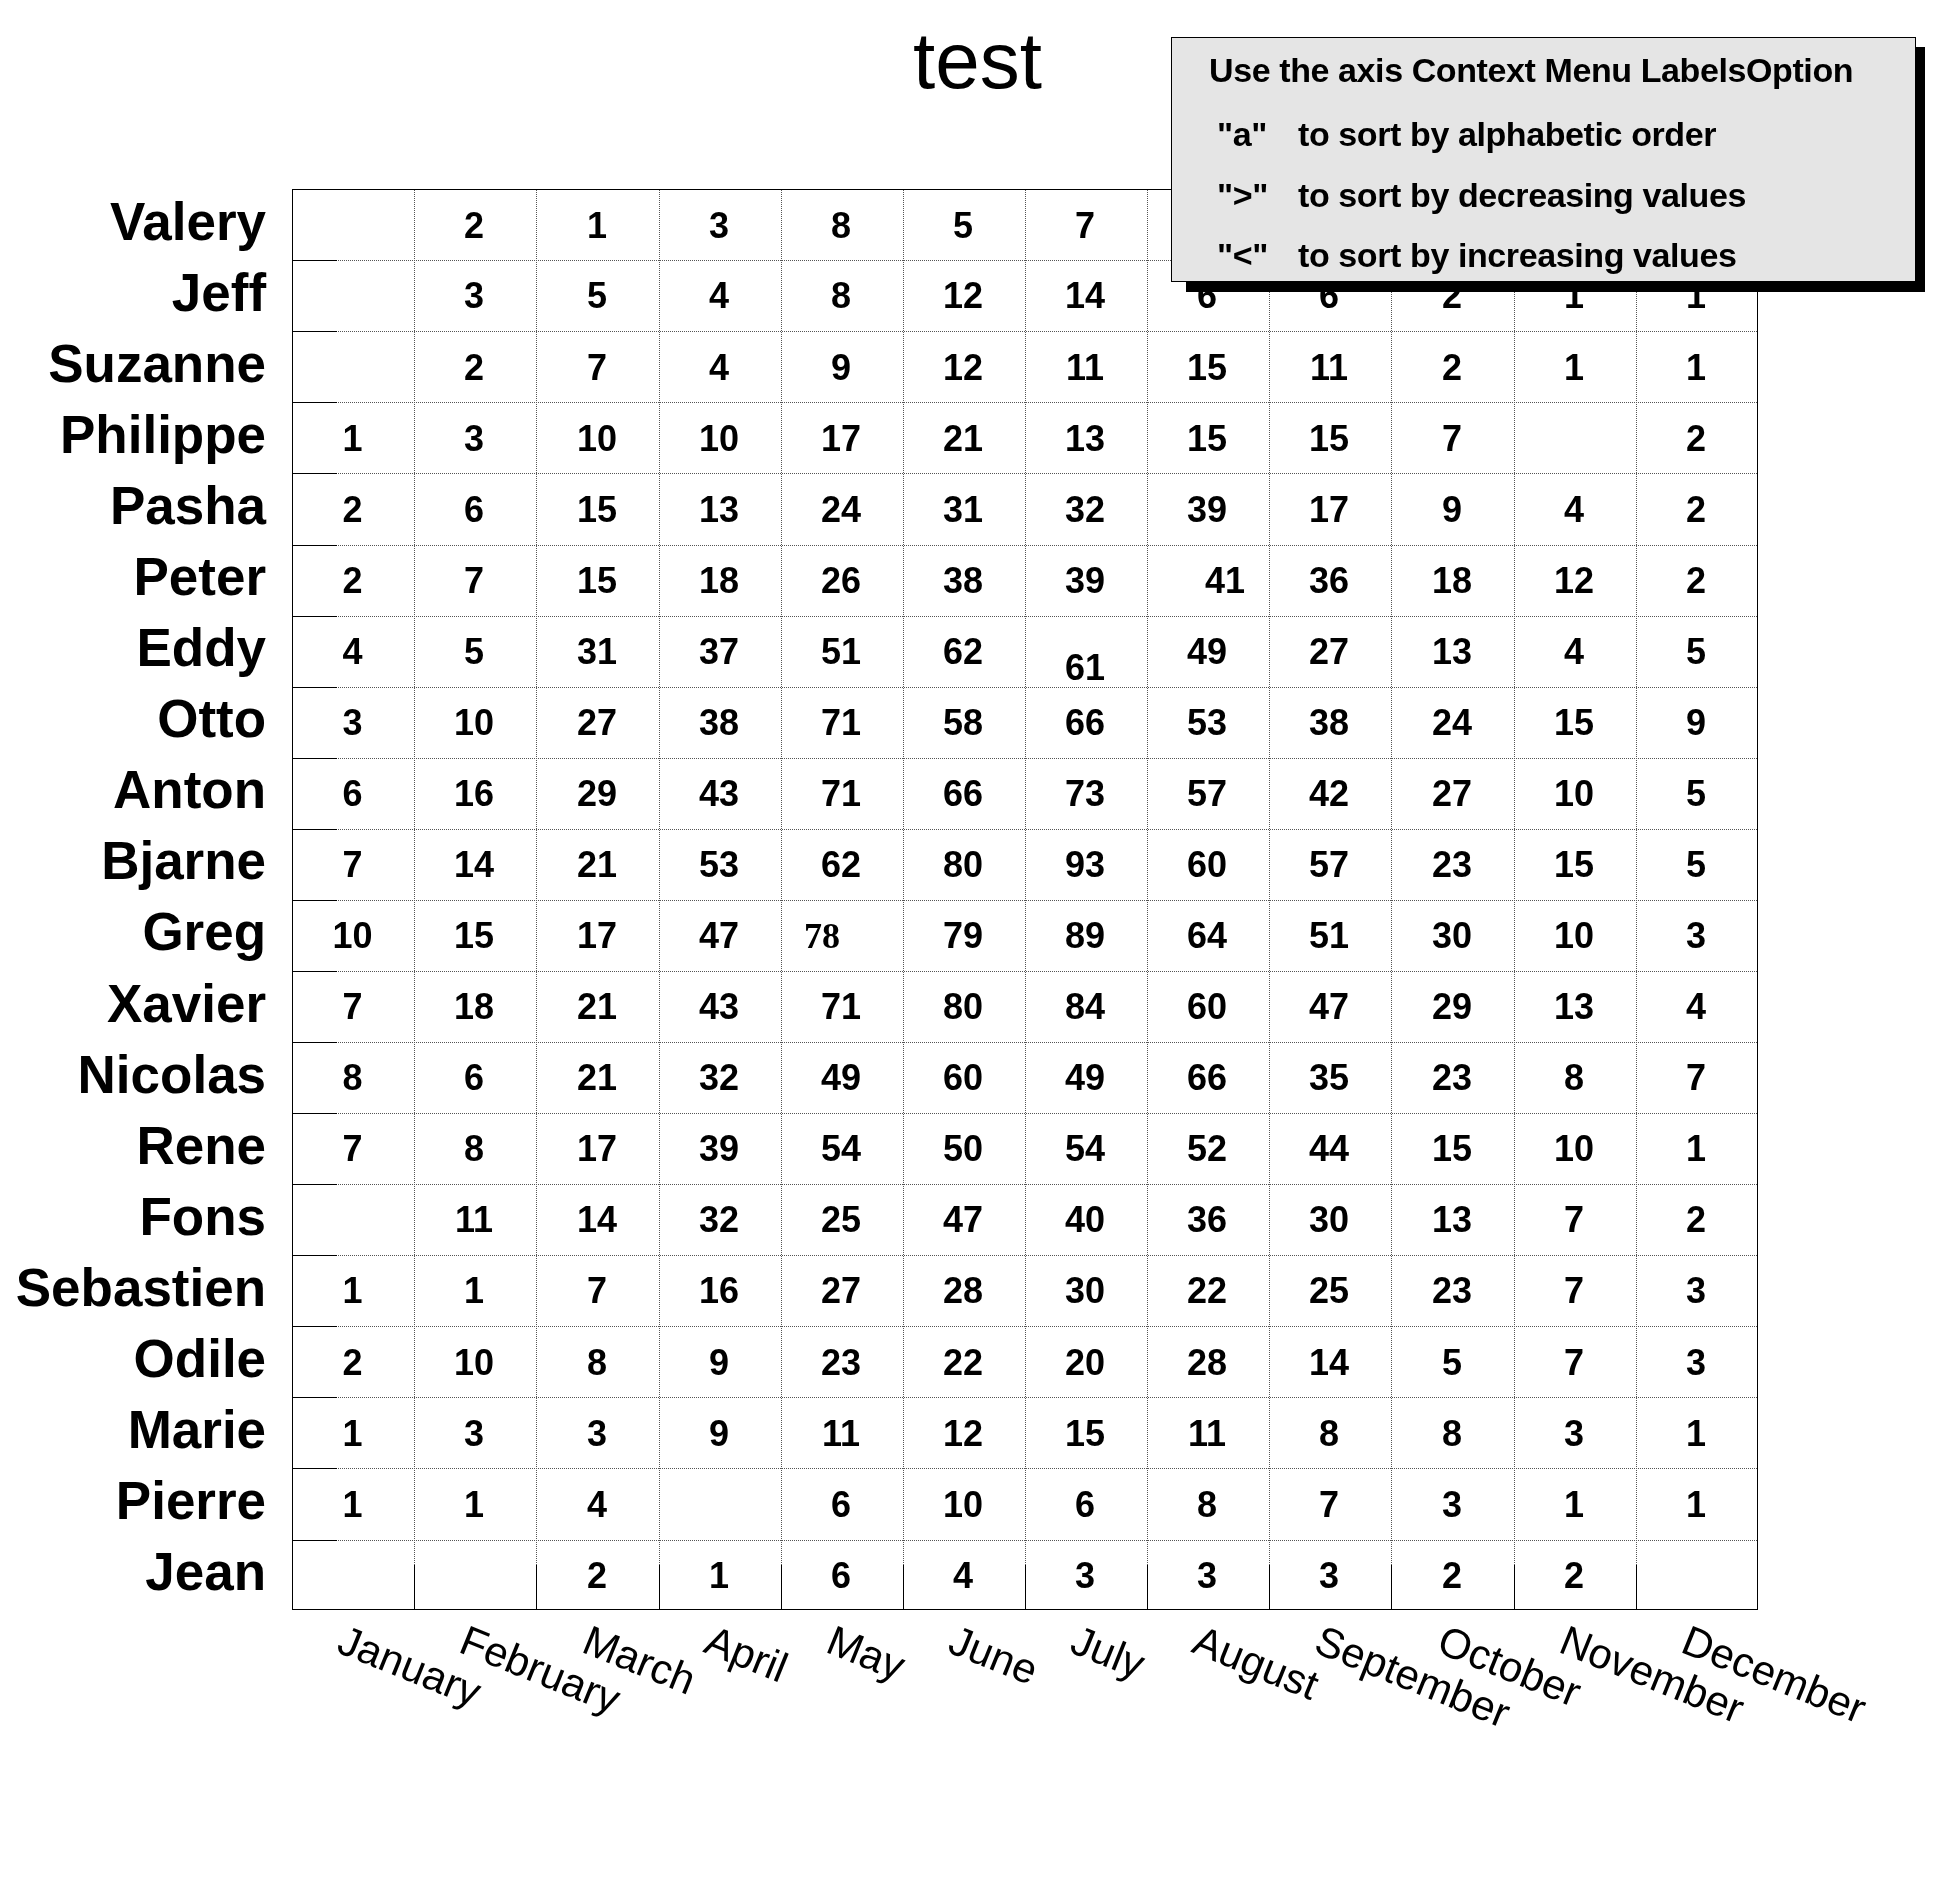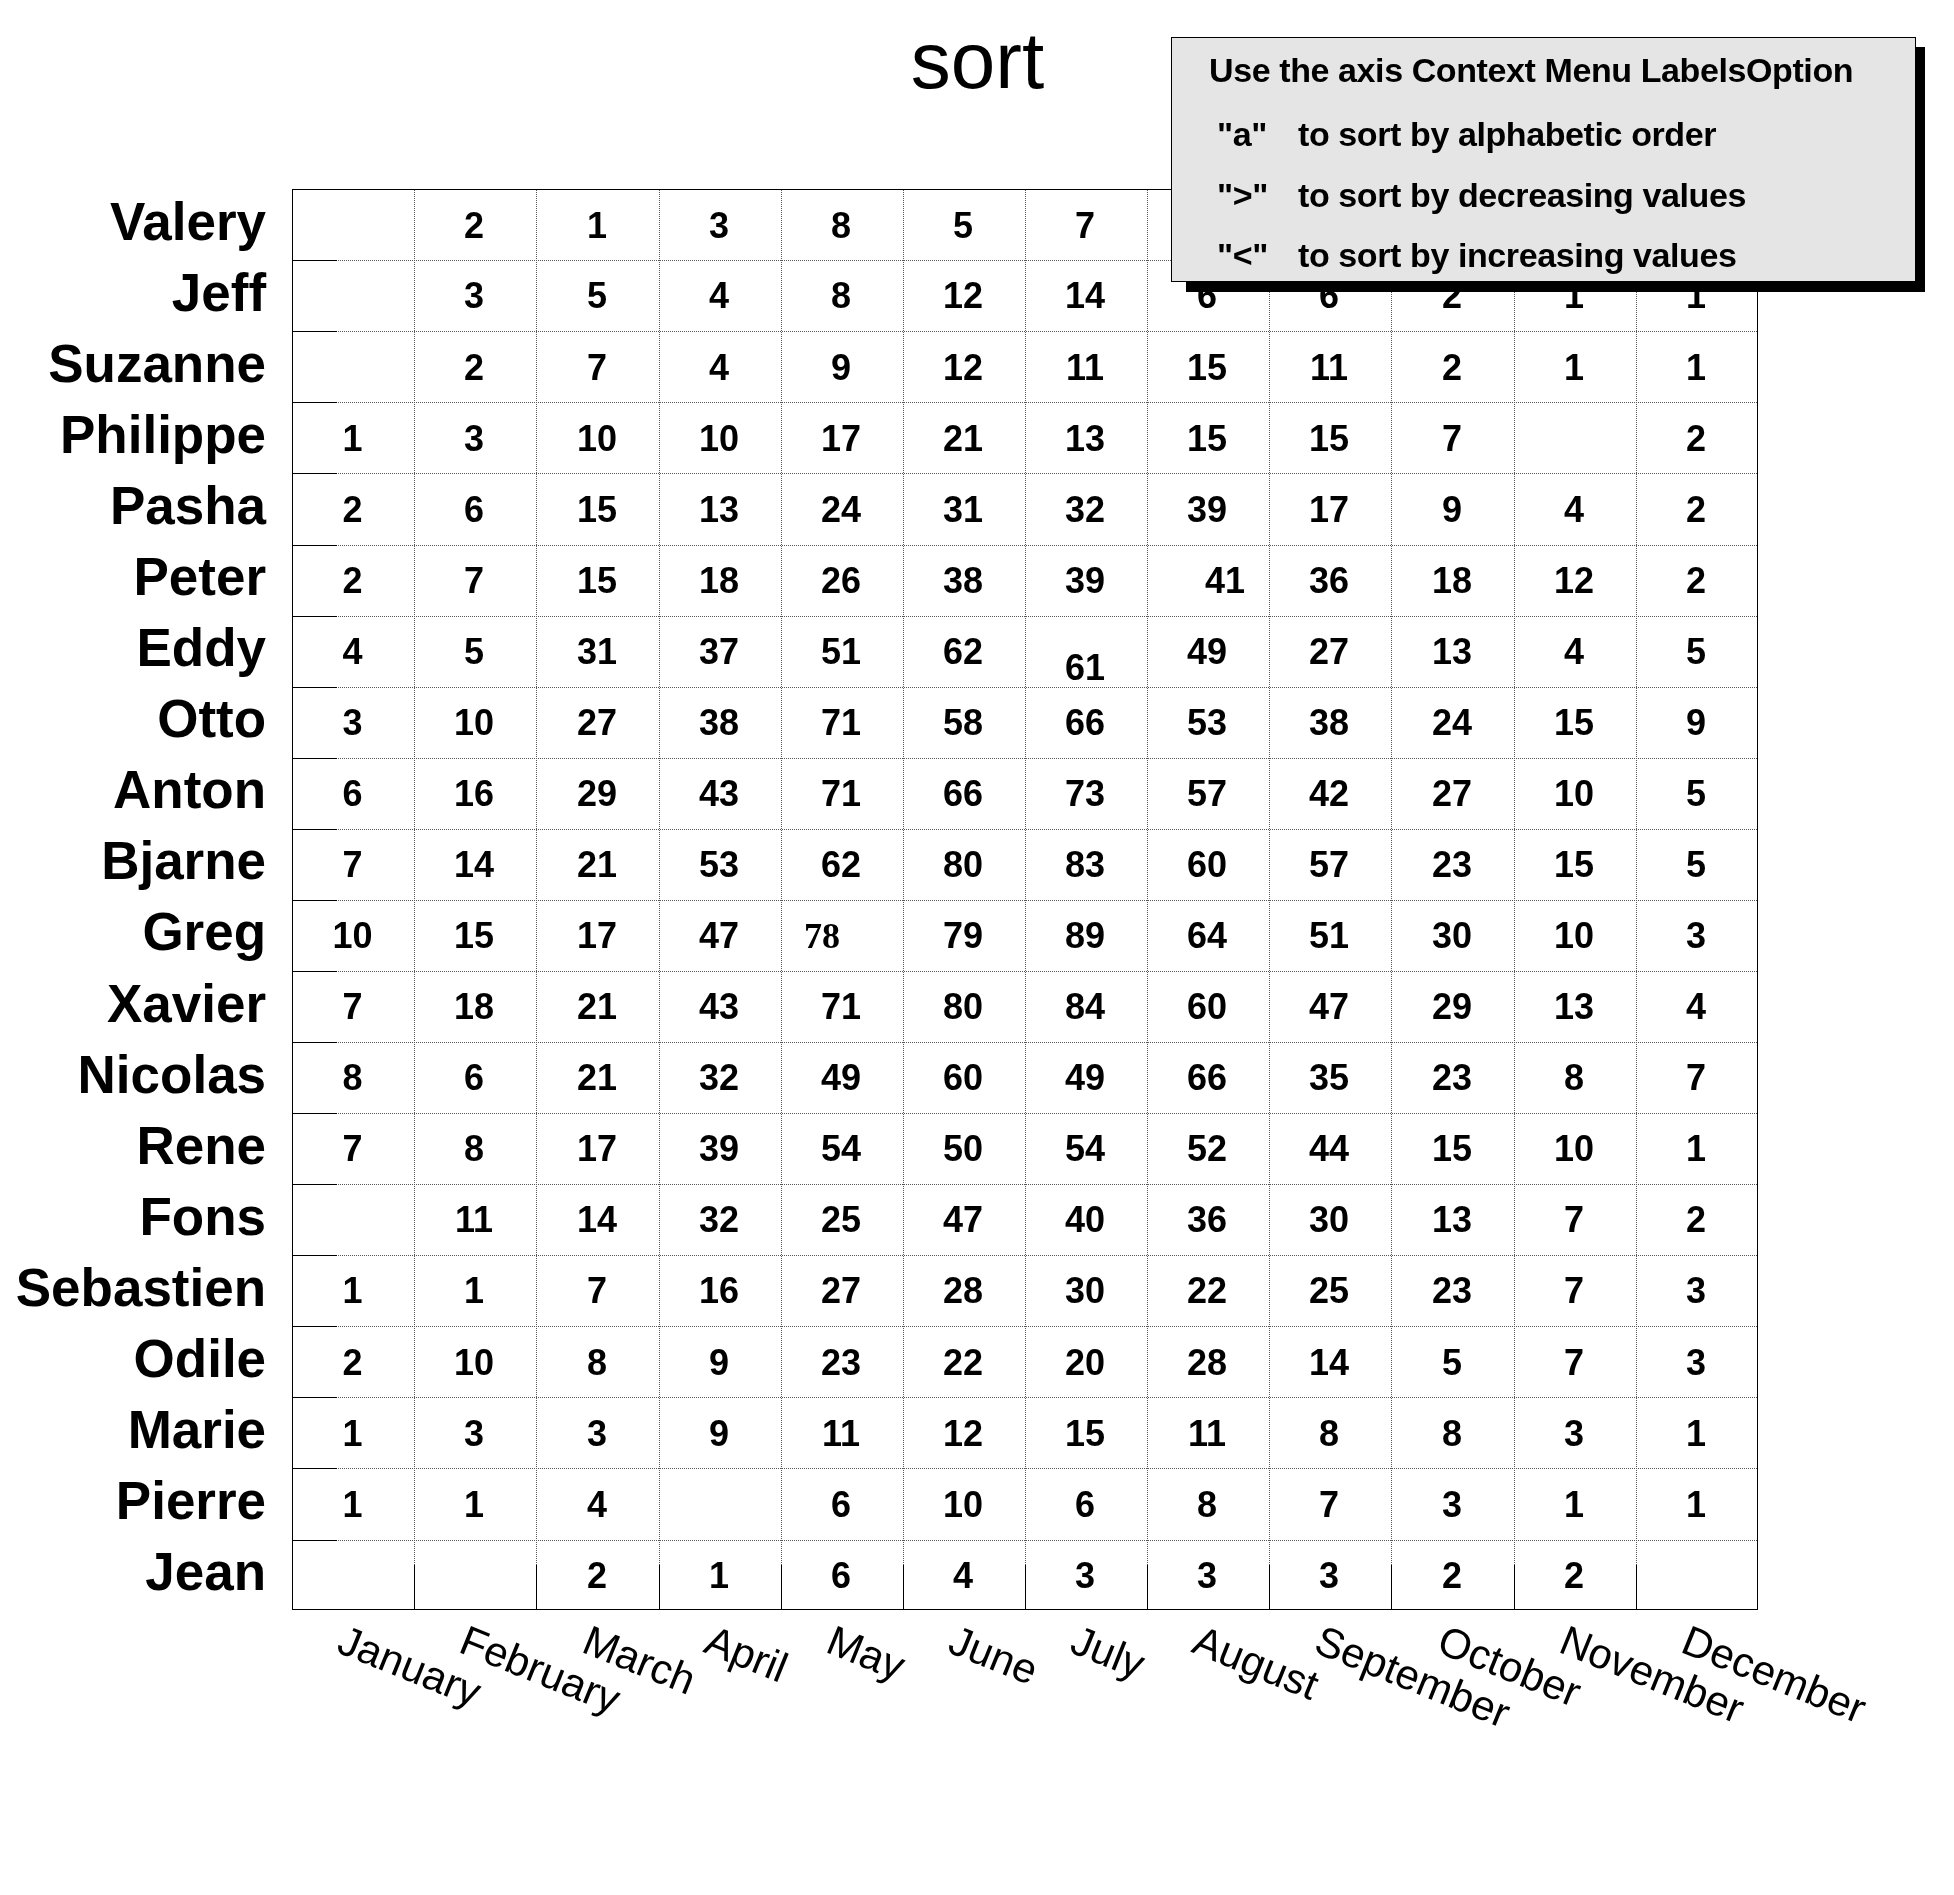--- a/index.html
+++ b/index.html
@@ -106,21 +106,21 @@
     letter-spacing: -0.4px;
   }
   .legend-key { position: absolute; }
   .legend-desc { position: absolute; }
 </style>
 </head>
 <body>
 
 <div id="canvas">
 
-  <div class="title">sort</div>
+  <div class="title">test</div>
 
   <div class="frame" id="frame">
       <div class="hline" style="top: 70px;"></div>
       <div class="tick" style="top: 70px;"></div>
       <div class="hline" style="top: 141px;"></div>
       <div class="tick" style="top: 141px;"></div>
       <div class="hline" style="top: 212px;"></div>
       <div class="tick" style="top: 212px;"></div>
       <div class="hline" style="top: 283px;"></div>
       <div class="tick" style="top: 283px;"></div>
@@ -283,21 +283,21 @@
       <div class="cell" style="left: 975px; top: 567px;">42</div>
       <div class="cell" style="left: 1098px; top: 567px;">27</div>
       <div class="cell" style="left: 1220px; top: 567px;">10</div>
       <div class="cell" style="left: 1342px; top: 567px;">5</div>
       <div class="cell" style="left: -1.6px; top: 638px;">7</div>
       <div class="cell" style="left: 120px; top: 638px;">14</div>
       <div class="cell" style="left: 243px; top: 638px;">21</div>
       <div class="cell" style="left: 365px; top: 638px;">53</div>
       <div class="cell" style="left: 487px; top: 638px;">62</div>
       <div class="cell" style="left: 609px; top: 638px;">80</div>
-      <div class="cell" style="left: 731px; top: 638px;">83</div>
+      <div class="cell" style="left: 731px; top: 638px;">93</div>
       <div class="cell" style="left: 853px; top: 638px;">60</div>
       <div class="cell" style="left: 975px; top: 638px;">57</div>
       <div class="cell" style="left: 1098px; top: 638px;">23</div>
       <div class="cell" style="left: 1220px; top: 638px;">15</div>
       <div class="cell" style="left: 1342px; top: 638px;">5</div>
       <div class="cell" style="left: -1.6px; top: 709px;">10</div>
       <div class="cell" style="left: 120px; top: 709px;">15</div>
       <div class="cell" style="left: 243px; top: 709px;">17</div>
       <div class="cell" style="left: 365px; top: 709px;">47</div>
       <div class="cell" style="left: 468px; top: 709px; font-family: Liberation Serif, serif;">78</div>

